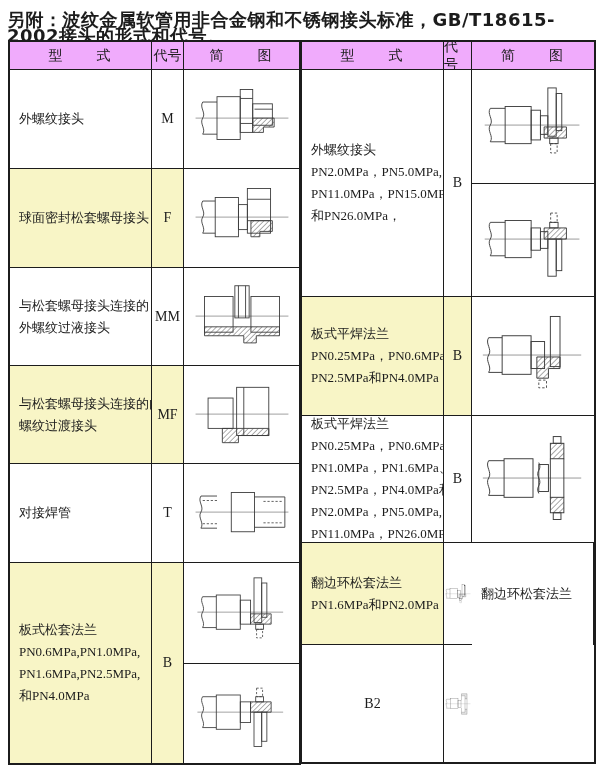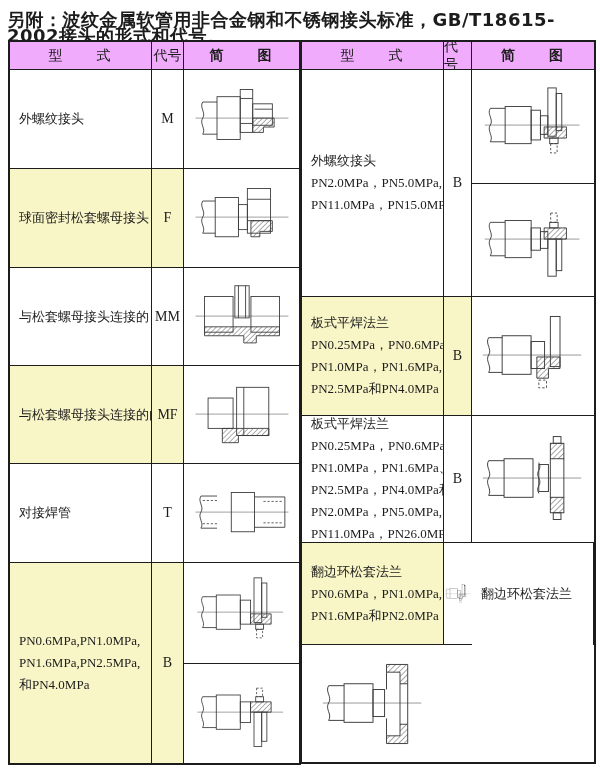--- a/index.html
+++ b/index.html
@@ -9,21 +9,21 @@
         font-weight:bold;letter-spacing:0.5px;line-height:16px;}
   .tbl{position:absolute;top:40px;border:2px solid #1c1c1c;display:grid;background:#fff;}
   #tleft{left:8px;width:289px;
          grid-template-columns:142px 32px 1fr;
          grid-template-rows:28px 99px 99px 98px 98px 99px 200px;}
   #tright{left:300px;width:292px;
           grid-template-columns:142px 28px 1fr;
           grid-template-rows:28px 227px 119px 127px 102px 117px;}
   .c{border-right:1px solid #1c1c1c;border-bottom:1px solid #1c1c1c;
      box-sizing:border-box;overflow:hidden;}
-  .nr{border-right:none;font-weight:bold;}
+  .nr{border-right:none;}
   .nb{border-bottom:none;}
   .hd{background:#f0abfc;display:flex;align-items:center;justify-content:center;
       font-size:14px;font-family:"Liberation Serif","DejaVu Sans",serif;}
   .hd.sp{letter-spacing:2px;}
   .hl{background:#f8f5c6;}
   .type{display:flex;flex-direction:column;justify-content:center;
         padding:4px 4px 4px 9px;font-size:13px;line-height:22px;
         font-family:"Liberation Serif","DejaVu Sans",serif;}
   .type div{white-space:nowrap;}
   .code{display:flex;align-items:center;justify-content:center;
@@ -85,36 +85,38 @@
       <rect x="52" y="32" width="10" height="28"></rect>
       <rect x="62" y="14" width="26" height="50"></rect>
       <line x1="62" y1="26" x2="88" y2="26"></line>
         <line x1="62" y1="50" x2="88" y2="50"></line>
       <polygon class="hatch" points="66,50 90,50 90,62 76,62 76,68 66,68"></polygon>
     </svg>
   </div>
 
   <div class="c type">
       <div>与松套螺母接头连接的</div>
+      <div>外螺纹过液接头</div>
     </div>
   <div class="c code">MM</div>
   <div class="c dcell nr">
     <svg class="diag" width="100" height="88" viewBox="0 0 112 94">
       <line class="cl" x1="4" y1="46" x2="108" y2="46"></line>
       <rect x="14" y="24" width="32" height="40"></rect>
       <rect x="66" y="24" width="32" height="40"></rect>
       <rect x="48" y="12" width="16" height="36"></rect>
       <line x1="52" y1="12" x2="52" y2="48"></line>
         <line x1="60" y1="12" x2="60" y2="48"></line>
       <polygon class="hatch" points="14,58 98,58 98,68 72,68 72,76 58,76 58,68 14,68"></polygon>
     </svg>
   </div>
 
   <div class="c type hl">
       <div>与松套螺母接头连接的内</div>
+      <div>螺纹过渡接头</div>
     </div>
   <div class="c code hl">MF</div>
   <div class="c dcell nr">
     <svg class="diag" width="100" height="88" viewBox="0 0 112 94">
       <line class="cl" x1="4" y1="46" x2="108" y2="46"></line>
       <rect x="18" y="28" width="28" height="34"></rect>
       <rect x="50" y="16" width="36" height="54"></rect>
       <line x1="58" y1="16" x2="58" y2="70"></line>
       <polygon class="hatch" points="34,62 86,62 86,70 52,70 52,78 34,78"></polygon>
     </svg>
@@ -133,20 +135,21 @@
       <rect x="44" y="24" width="26" height="44"></rect>
       <line x1="70" y1="29" x2="104" y2="29"></line>
       <line x1="70" y1="63" x2="104" y2="63"></line>
       <line x1="104" y1="29" x2="104" y2="63"></line>
       <line class="dash" x1="80" y1="34" x2="102" y2="34"></line>
       <line class="dash" x1="80" y1="58" x2="102" y2="58"></line>
     </svg>
   </div>
 
   <div class="c type hl nb">
+      <div>板式松套法兰</div>
       <div>PN0.6MPa,PN1.0MPa,</div>
       <div>PN1.6MPa,PN2.5MPa,</div>
       <div>和PN4.0MPa</div>
     </div>
   <div class="c code hl nb">B</div>
   <div class="c dsplit nr nb">
     <div class="sub">
       <svg class="diag" width="96" height="86" viewBox="0 0 112 94">
         <line class="cl" x1="4" y1="46" x2="104" y2="46"></line>
         <path d="M10 28 h16 M10 64 h16 M10 28 c-4 6 4 12 0 18 c-4 6 4 12 0 18"></path>
@@ -177,20 +180,21 @@
 
 <div class="tbl" id="tright">
   <div class="c hd sp">型　　式</div>
   <div class="c hd">代号</div>
   <div class="c hd sp nr">简　　图</div>
 
   <div class="c type">
       <div>外螺纹接头</div>
       <div>PN2.0MPa，PN5.0MPa,</div>
       <div>PN11.0MPa，PN15.0MPa,</div>
+      <div>和PN26.0MPa，</div>
     </div>
   <div class="c code">B</div>
   <div class="c dsplit nr">
     <div class="sub">
       <svg class="diag" width="104" height="92" viewBox="0 0 112 94">
         <line class="cl" x1="4" y1="46" x2="106" y2="46"></line>
         <path d="M10 28 h16 M10 64 h16 M10 28 c-4 6 4 12 0 18 c-4 6 4 12 0 18"></path>
         <rect x="26" y="26" width="28" height="40"></rect>
         <rect x="54" y="30" width="10" height="32"></rect>
         <rect x="64" y="36" width="8" height="20"></rect>
@@ -213,21 +217,20 @@
         <rect class="dash" x="75" y="18" width="7" height="10"></rect>
         <rect x="72" y="46" width="9" height="40"></rect>
         <rect x="81" y="46" width="6" height="34"></rect>
       </svg>
     </div>
   </div>
 
   <div class="c type hl">
       <div>板式平焊法兰</div>
       <div>PN0.25MPa，PN0.6MPa,</div>
-      <div>PN1.0MPa，PN1.6MPa,</div>
       <div>PN2.5MPa和PN4.0MPa，</div>
     </div>
   <div class="c code hl">B</div>
   <div class="c dcell nr">
     <svg class="diag" width="108" height="96" viewBox="0 0 112 94">
       <line class="cl" x1="4" y1="46" x2="106" y2="46"></line>
       <path d="M10 28 h14 M10 64 h14 M10 28 c-4 6 4 12 0 18 c-4 6 4 12 0 18"></path>
       <rect x="24" y="26" width="30" height="40"></rect>
       <rect x="54" y="32" width="14" height="28"></rect>
       <rect x="74" y="6" width="10" height="52"></rect>
@@ -256,40 +259,40 @@
       <rect x="77" y="3" width="8" height="7"></rect>
       <rect class="hatch" x="74" y="66" width="14" height="16"></rect>
       <rect x="77" y="82" width="8" height="7"></rect>
       <line x1="74" y1="26" x2="74" y2="66"></line>
       <line x1="88" y1="26" x2="88" y2="66"></line>
     </svg>
   </div>
 
   <div class="c type hl">
       <div>翻边环松套法兰</div>
-      <div>PN0.6MPa，PN1.0MPa,</div>
       <div>PN1.6MPa和PN2.0MPa，</div>
     </div>
   <div class="c dcell nr">
     <svg class="diag" width="108" height="94" viewBox="0 0 112 94">
       <line class="cl" x1="4" y1="46" x2="106" y2="46"></line>
       <path d="M10 28 h14 M10 64 h14 M10 28 c-4 6 4 12 0 18 c-4 6 4 12 0 18"></path>
       <rect x="24" y="26" width="30" height="40"></rect>
       <rect x="54" y="32" width="12" height="28"></rect>
       <rect x="72" y="8" width="9" height="48"></rect>
       <rect x="81" y="14" width="6" height="36"></rect>
       <polygon class="hatch" points="60,48 87,48 87,58 74,58 74,66 60,66"></polygon>
       <rect x="62" y="66" width="9" height="6"></rect>
       <rect class="dash" x="63" y="74" width="7" height="8"></rect>
     </svg>
   </div>
 
   <div class="c type nb">
       <div>翻边环松套法兰</div>
     </div>
+  <div class="c code nb">B2</div>
   <div class="c dcell nr nb">
     <svg class="diag" width="108" height="100" viewBox="0 0 112 94">
       <line class="cl" x1="4" y1="46" x2="106" y2="46"></line>
       <path d="M10 28 h16 M10 64 h16 M10 28 c-4 6 4 12 0 18 c-4 6 4 12 0 18"></path>
       <rect x="26" y="26" width="30" height="40"></rect>
       <rect x="56" y="32" width="12" height="28"></rect>
       <polygon class="hatch" points="70,6 92,6 92,26 84,26 84,14 70,14"></polygon>
       <polygon class="hatch" points="70,88 92,88 92,68 84,68 84,80 70,80"></polygon>
       <line x1="84" y1="26" x2="84" y2="68"></line>
       <line x1="92" y1="26" x2="92" y2="68"></line>

